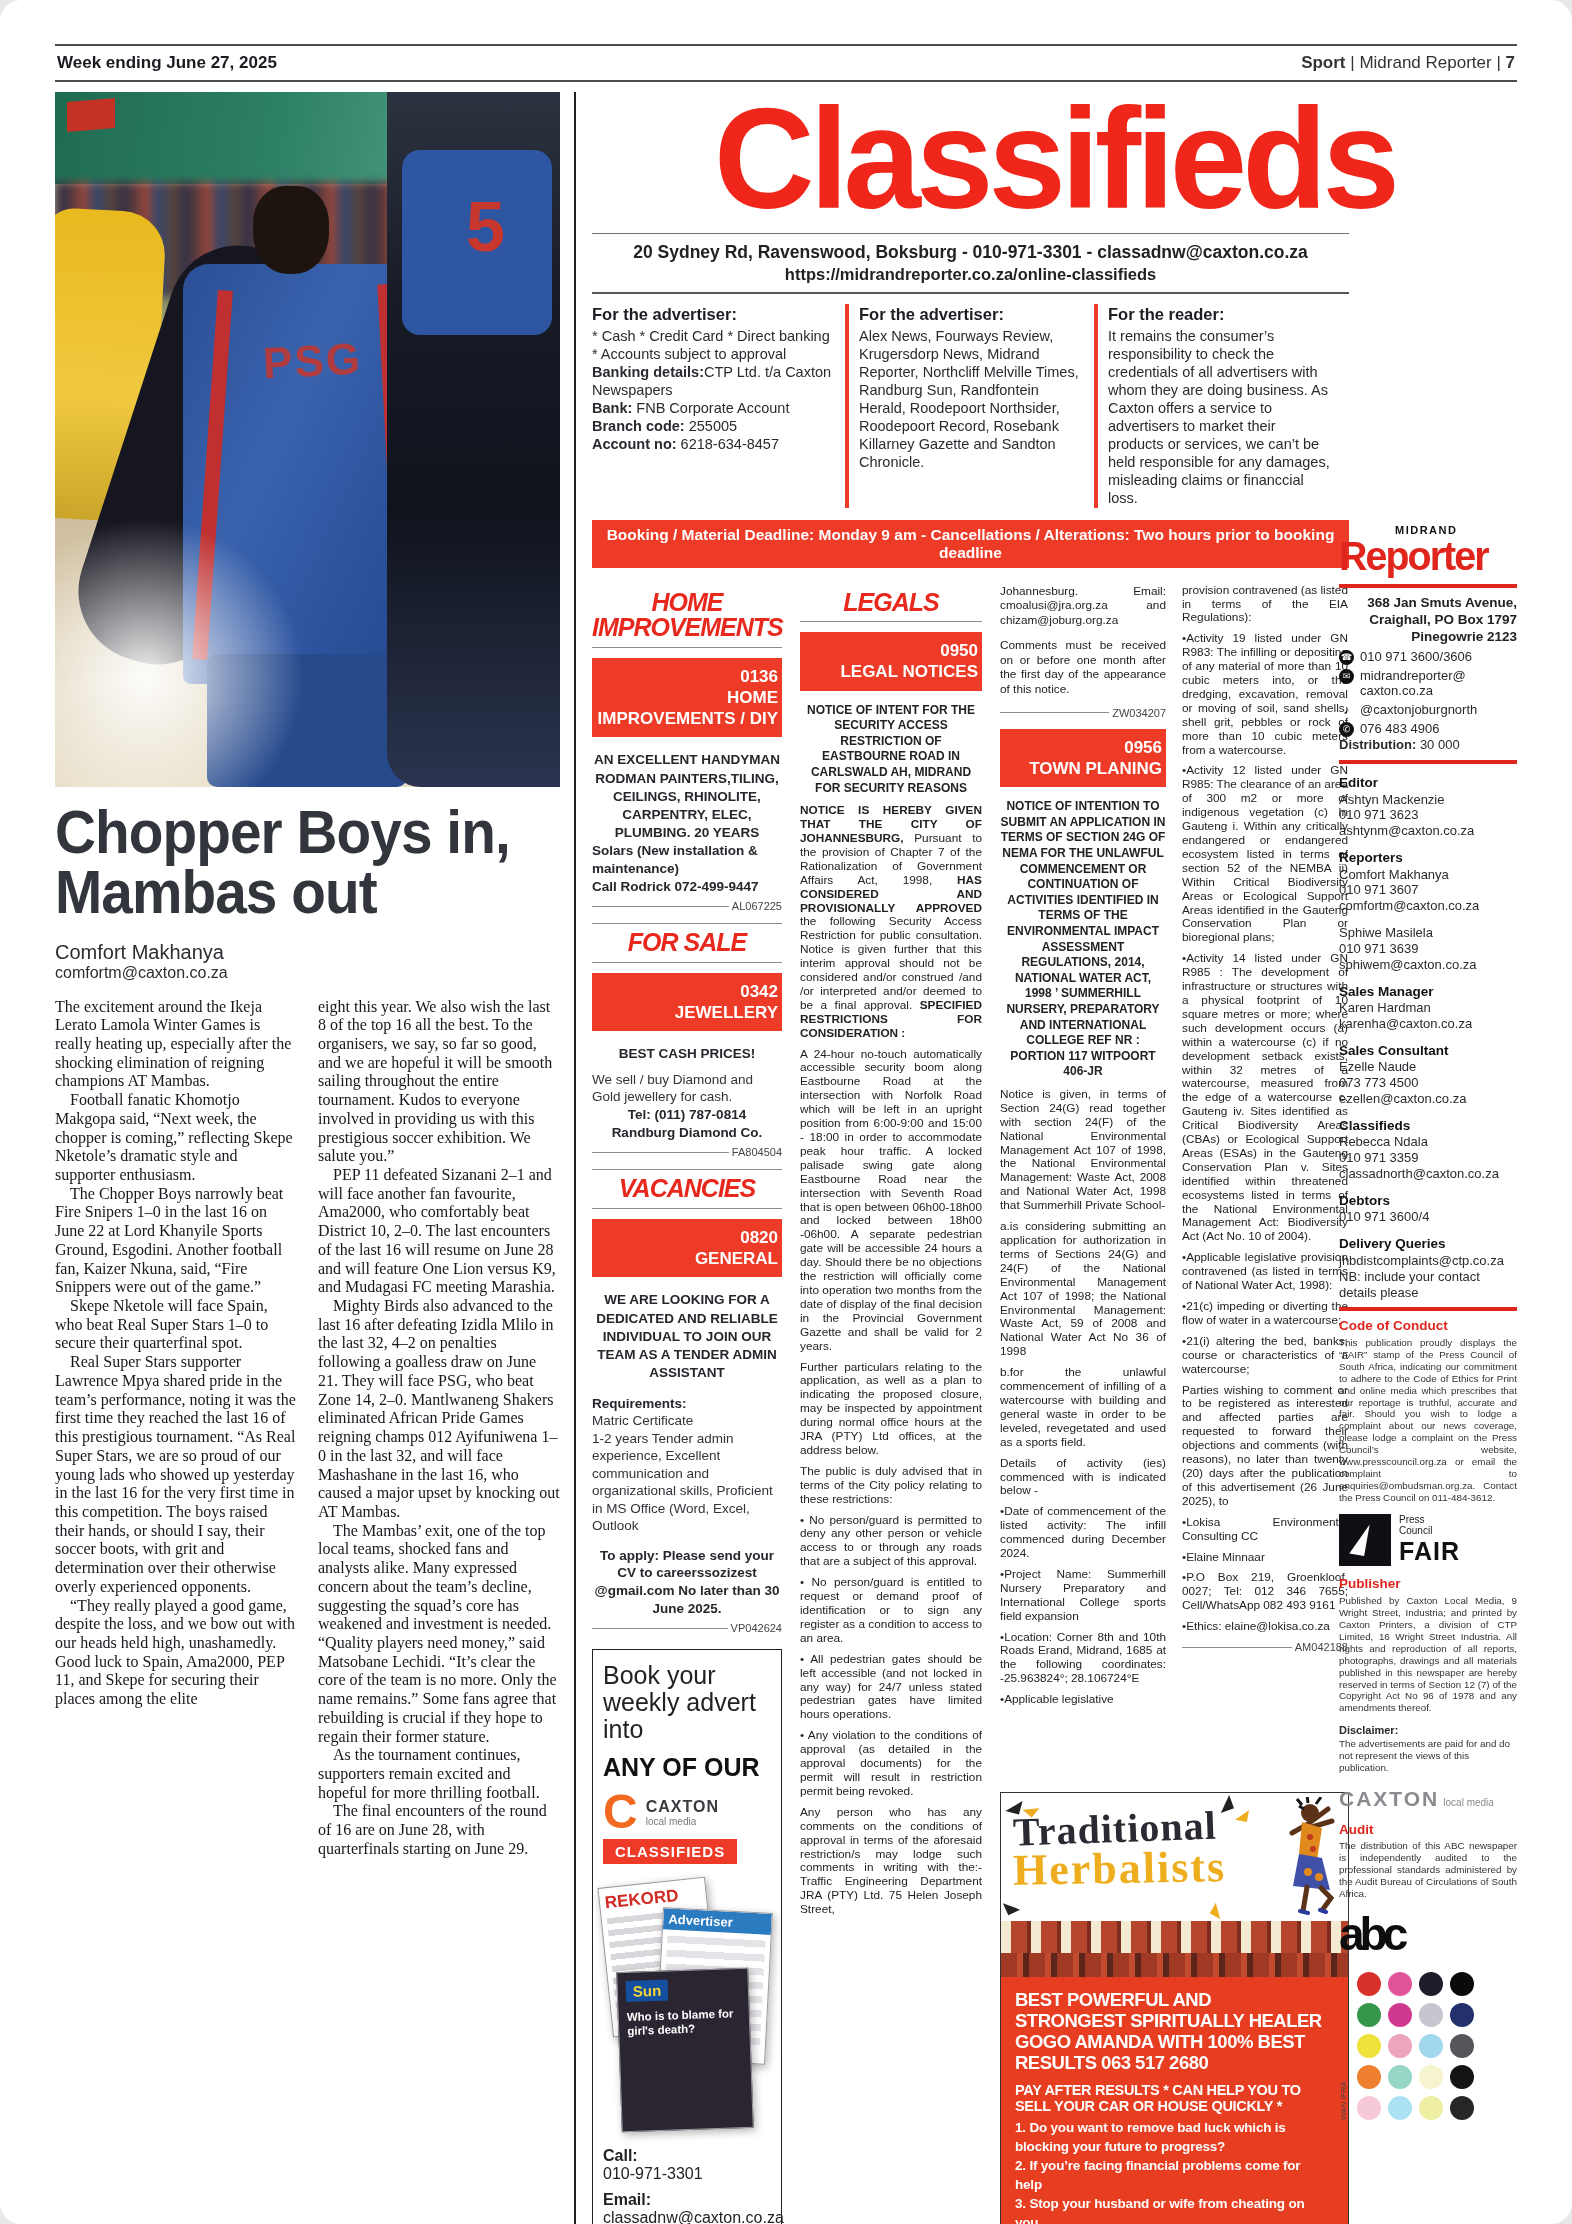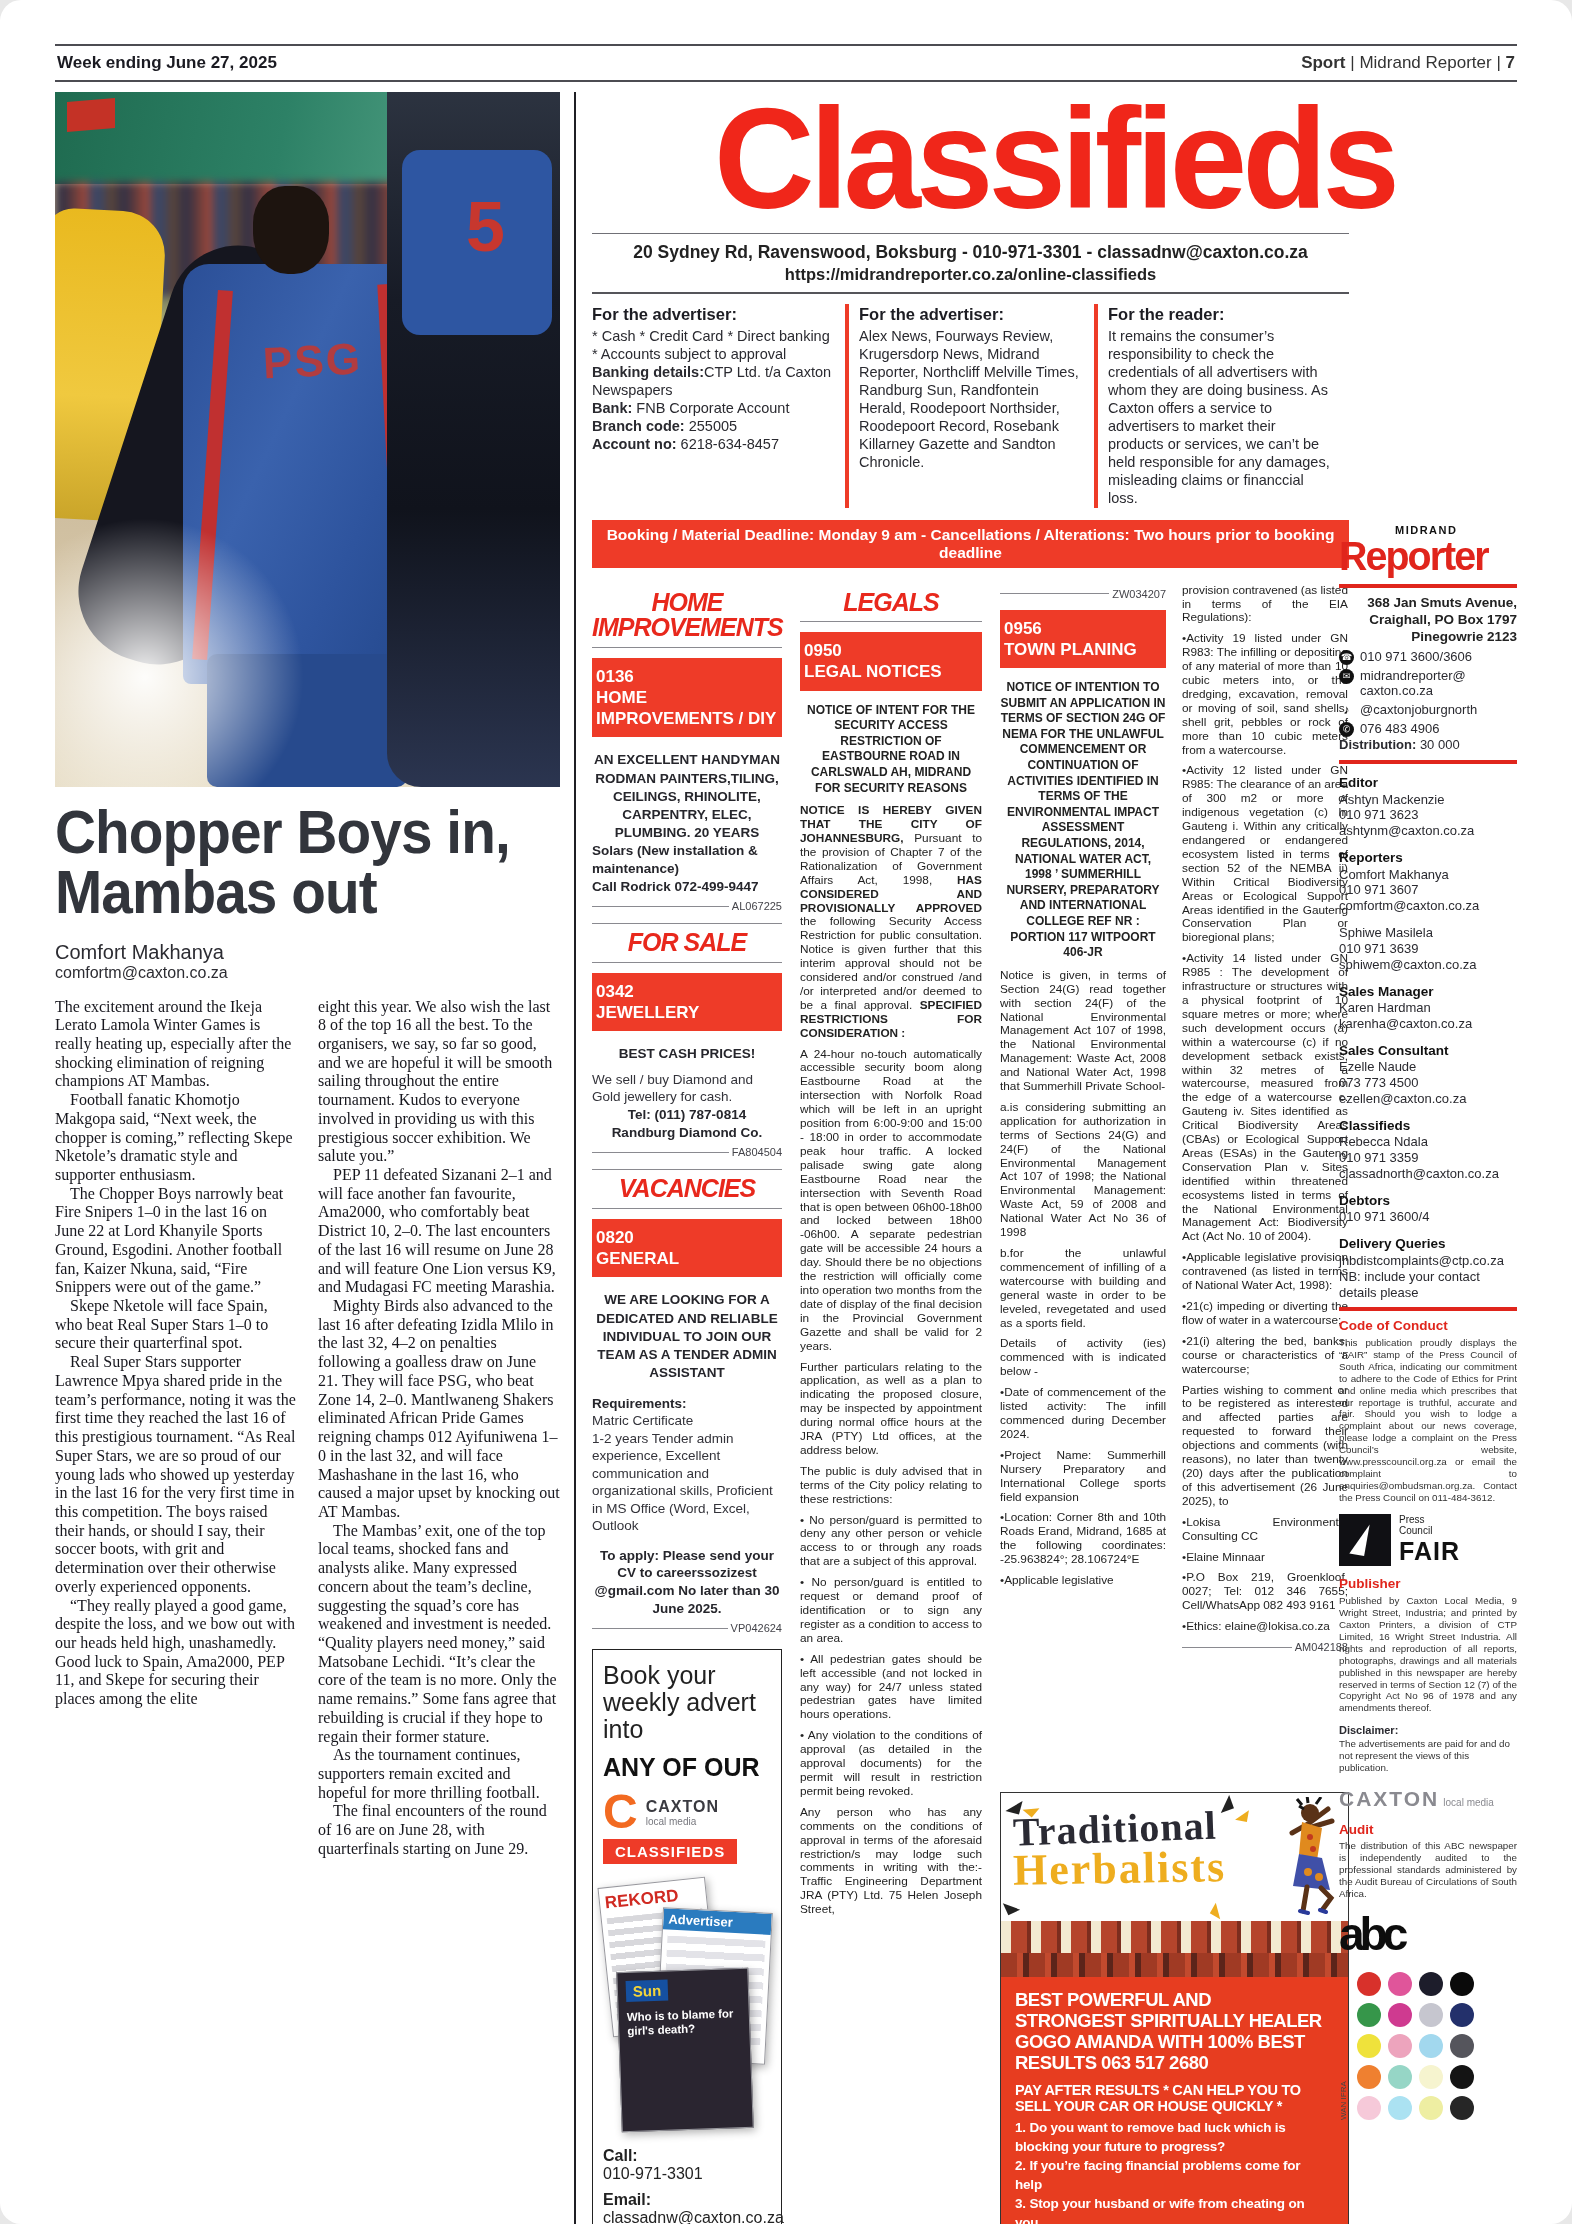--- a/index.html
+++ b/index.html
@@ -82,21 +82,21 @@
   .class-cols { display:flex; margin-top:16px; }
   .colA { width:190px; flex:0 0 190px; margin-right:18px; }
   .colB { width:182px; flex:0 0 182px; margin-right:18px; }
   .cd-wrap { width:349px; flex:0 0 349px; }
   .cd-cols { display:flex; gap:16px; height:1192px; overflow:hidden; }
   .colC, .colD { width:166px; }
 
   .sec-head { color:#e8281c; font-weight:700; font-style:italic; font-size:25px; text-align:center;
               line-height:1.02; letter-spacing:-1px; padding:6px 0; }
   .sec-rule { border-top:1.5px solid #8a8a90; }
-  .cat-box { background:#ee3b28; color:#fff; text-align:left; font-weight:700; font-size:17px;
+  .cat-box { background:#ee3b28; color:#fff; text-align:right; font-weight:700; font-size:17px;
              line-height:1.25; padding:8px 4px; margin-top:10px; }
   .ad { margin-top:14px; font-size:13.5px; line-height:1.3; }
   .ad-caps { font-weight:700; text-align:center; font-size:13.5px; line-height:1.35; color:#26262c; }
   .ad-left-b { font-weight:700; text-align:left; color:#26262c; }
   .ad-center-b { font-weight:700; text-align:center; color:#26262c; }
   .ad-reg { color:#33333a; }
   .ref { display:flex; align-items:center; margin:4px 0 10px; }
   .ref::before { content:''; flex:1; border-top:1px solid #8a8a90; margin-right:3px; }
   .ref span { font-size:11px; color:#44444a; }
   .gap8 { height:8px; } .gap12 { height:12px; }
@@ -397,20 +397,24 @@
                   <p class="legal-p">• All pedestrian gates should be left accessible (and not locked in any way) for 24/7 unless stated pedestrian gates have limited hours operations.</p>
                   <p class="legal-p">• Any violation to the conditions of approval (as detailed in the approval documents) for the permit will result in restriction permit being revoked.</p>
                   <p class="legal-p">Any person who has any comments on the conditions of approval in terms of the aforesaid restriction/s may lodge such comments in writing with the:- Traffic Engineering Department JRA (PTY) Ltd. 75 Helen Joseph Street,</p>
                 </div>
             </div>
           </div>
 
           <div class="cd-wrap">
             <div class="cd-cols">
               <div class="colC">
+                <div class="cont-top">
+                  <p>Johannesburg. Email: cmoalusi@jra.org.za and chizam@joburg.org.za</p>
+                  <p>Comments must be received on or before one month after the first day of the appearance of this notice.</p>
+                </div>
                 <div class="ref">
                     <span>ZW034207</span>
                   </div>
                 <div class="cat-box">
                   <div>0956</div>
                   <div>TOWN PLANING</div>
                 </div>
                 <div class="legal-title">NOTICE OF INTENTION TO SUBMIT AN APPLICATION IN TERMS OF SECTION 24G OF NEMA FOR THE UNLAWFUL COMMENCEMENT OR CONTINUATION OF ACTIVITIES IDENTIFIED IN TERMS OF THE ENVIRONMENTAL IMPACT ASSESSMENT REGULATIONS, 2014, NATIONAL WATER ACT, 1998 ’ SUMMERHILL NURSERY, PREPARATORY AND INTERNATIONAL COLLEGE REF NR : PORTION 117 WITPOORT 406-JR</div>
                 <div class="legal-body">
                     <p class="legal-p">Notice is given, in terms of Section 24(G) read together with section 24(F) of the National Environmental Management Act 107 of 1998, the National Environmental Management: Waste Act, 2008 and National Water Act, 1998 that Summerhill Private School-</p>

